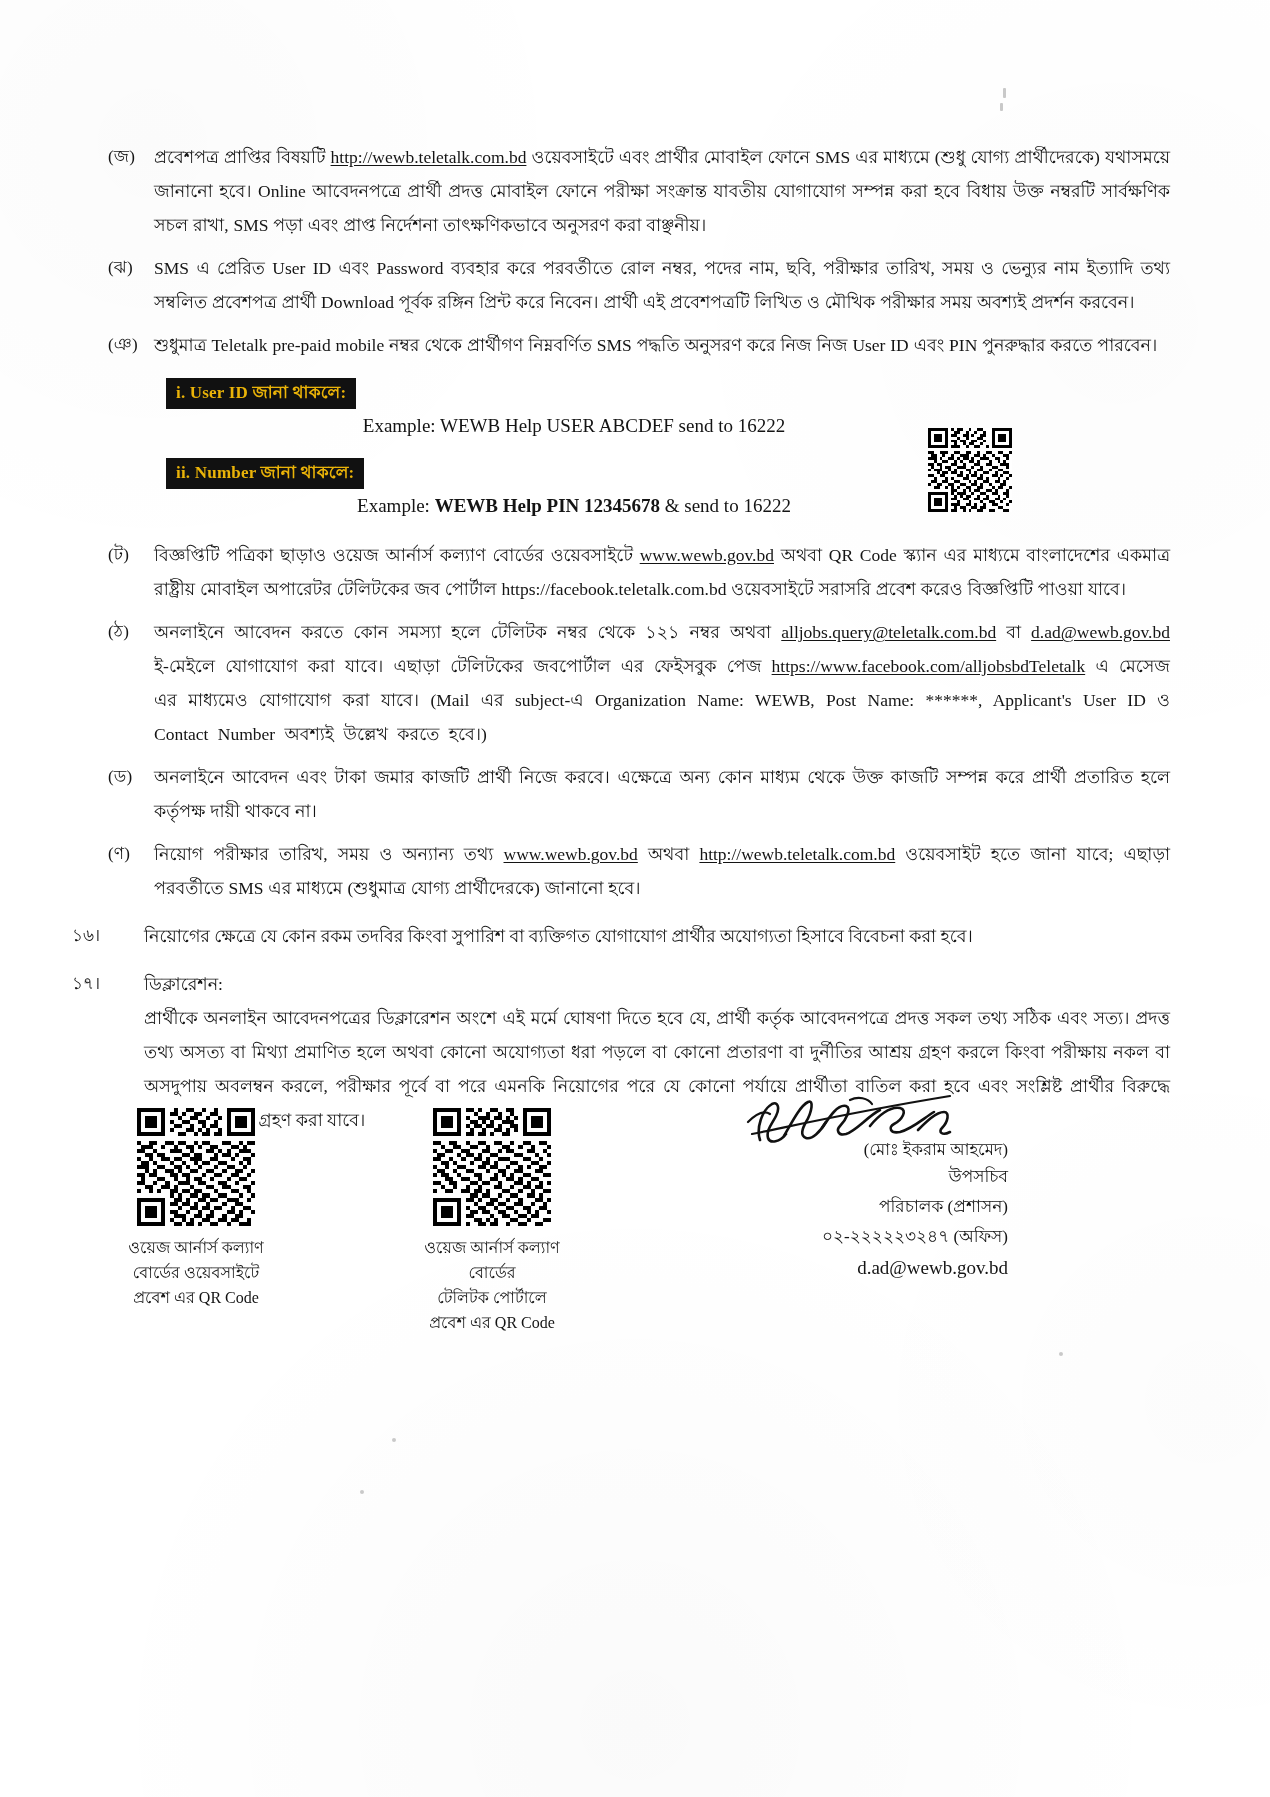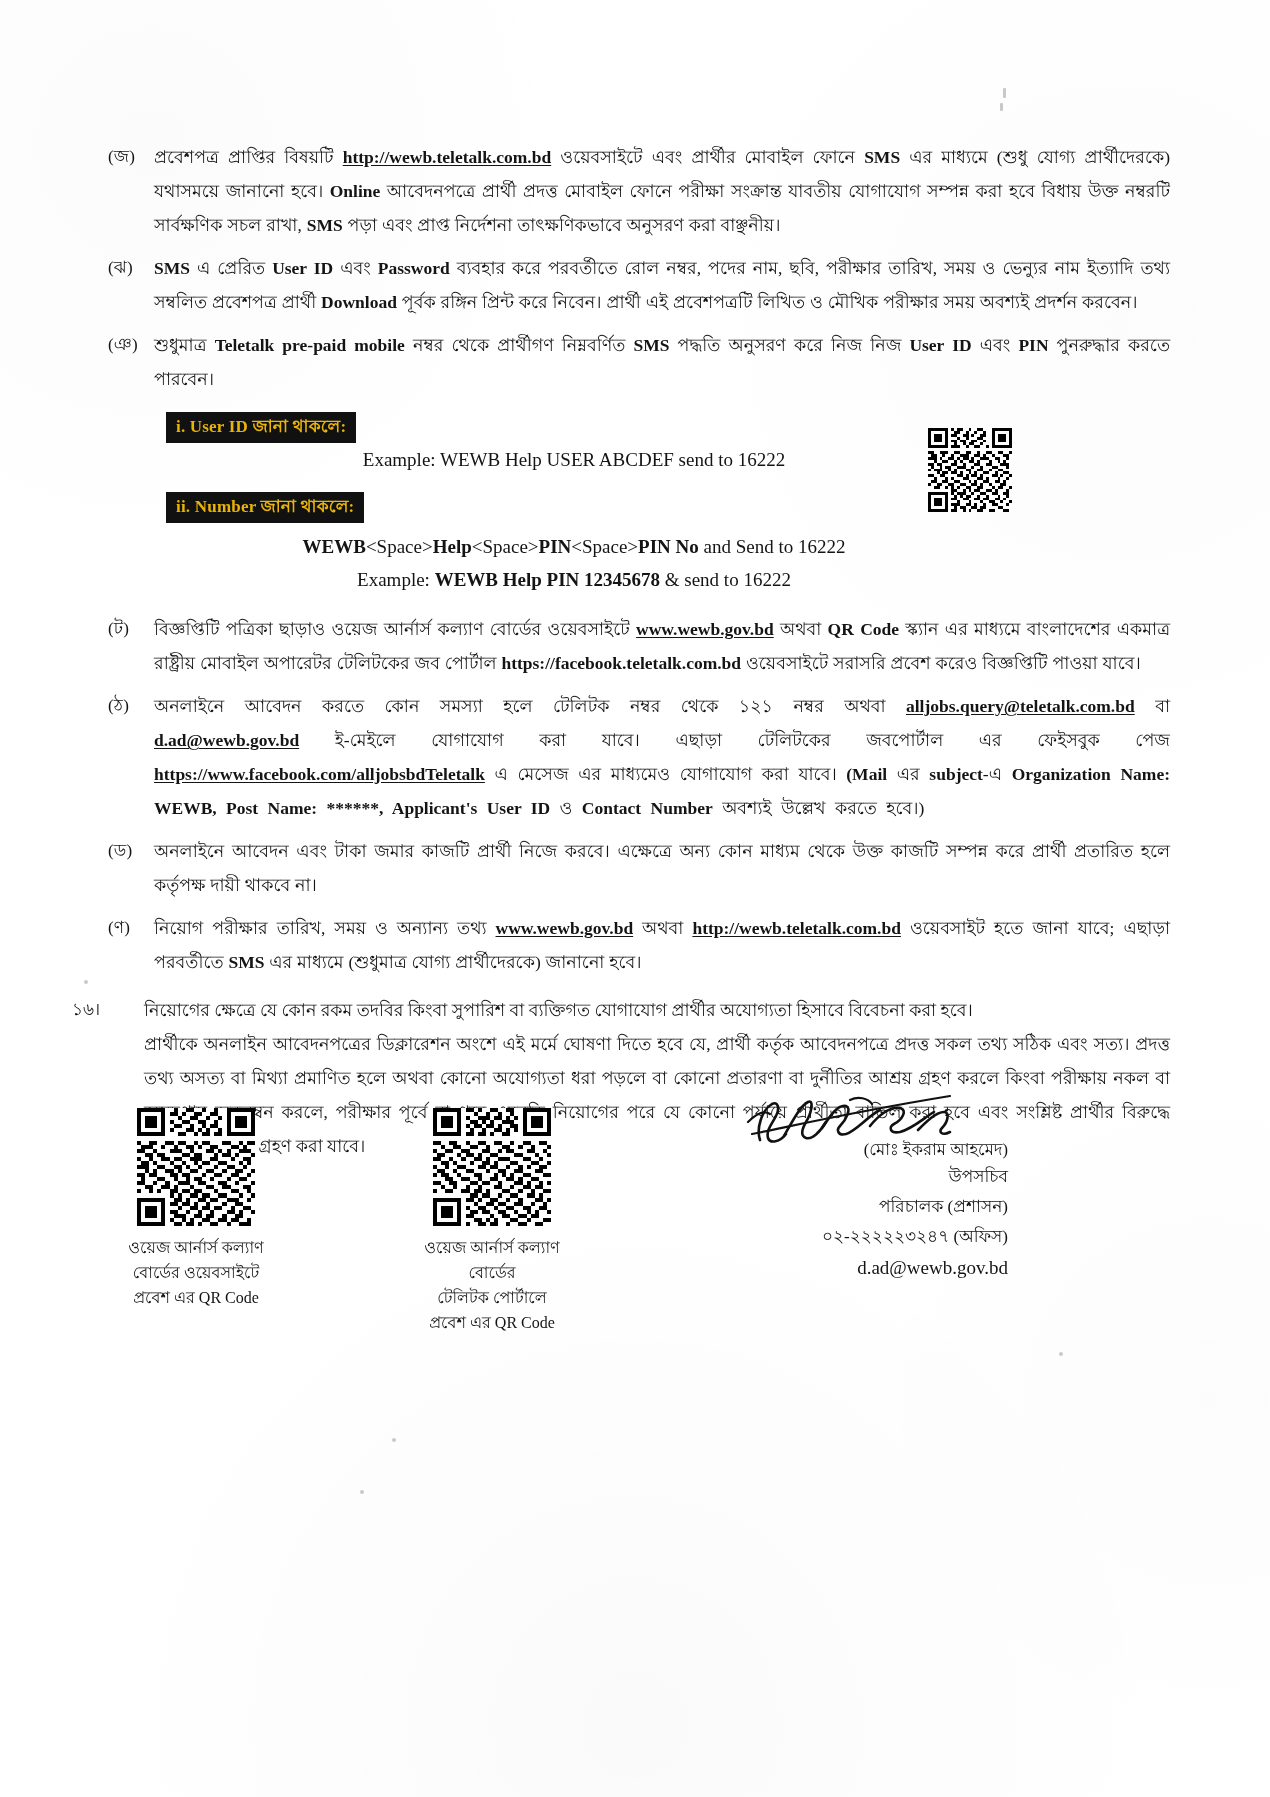--- a/index.html
+++ b/index.html
@@ -50,21 +50,21 @@
     flex: 1 1 auto;
     font-size: 17.5px;
     line-height: 34px;
     text-align: justify;
     text-justify: inter-word;
     word-spacing: 0.5px;
   }
   .body.loose { word-spacing: 5px; }
 
   
-  .en   { font-family: "Liberation Serif", "DejaVu Serif", serif; font-weight: bold; }
+  .en   { font-family: "Liberation Serif", "DejaVu Serif", serif; }
   .link { text-decoration: underline; text-underline-offset: 2px; }
   .b    { font-weight: bold; }
 
   
   .sms-block { margin: 16px 0 6px 0; }
   .sms-head {
     display: inline-block;
     background: #111111;
     color: #eab308;
     font-size: 17px;
@@ -196,21 +196,20 @@
       <div class="body">শুধুমাত্র <span class="en">Teletalk pre-paid mobile</span> নম্বর থেকে প্রার্থীগণ নিম্নবর্ণিত <span class="en">SMS</span> পদ্ধতি অনুসরণ করে নিজ নিজ <span class="en">User ID</span> এবং <span class="en">PIN</span> পুনরুদ্ধার করতে পারবেন।</div>
     </div>
 
     <div class="sms-block">
       <div class="sms-head">i. User ID জানা থাকলে:</div>
       <div class="sms-line">Example: WEWB Help USER ABCDEF  send to 16222</div>
     </div>
 
     <div class="sms-block">
       <div class="sms-head">ii. Number জানা থাকলে:</div>
-      <div class="sms-line l1"><span class="b">WEWB</span><span>&lt;Space&gt;</span><span class="b">Help</span><span>&lt;Space&gt;</span><span class="b">PIN</span><span>&lt;Space&gt;</span><span class="b">PIN No</span> and Send to 16222</div>
       <div class="sms-line">Example: <span class="b">WEWB Help PIN 12345678</span> &amp; send to 16222</div>
     </div>
 
     <div class="item bn-sub" style="margin-top:16px;">
       <div class="marker">(ট)</div>
       <div class="body">বিজ্ঞপ্তিটি পত্রিকা ছাড়াও ওয়েজ আর্নার্স কল্যাণ বোর্ডের ওয়েবসাইটে <span class="en link">www.wewb.gov.bd</span> অথবা <span class="en">QR Code</span> স্ক্যান এর মাধ্যমে বাংলাদেশের একমাত্র রাষ্ট্রীয় মোবাইল অপারেটর টেলিটকের জব পোর্টাল <span class="en">https://facebook.teletalk.com.bd</span> ওয়েবসাইটে সরাসরি প্রবেশ করেও বিজ্ঞপ্তিটি পাওয়া যাবে।</div>
     </div>
 
     <div class="item bn-sub">
       <div class="marker">(ঠ)</div>
@@ -225,20 +224,24 @@
     <div class="item bn-sub">
       <div class="marker">(ণ)</div>
       <div class="body">নিয়োগ পরীক্ষার তারিখ, সময় ও অন্যান্য তথ্য <span class="en link">www.wewb.gov.bd</span> অথবা <span class="en link">http://wewb.teletalk.com.bd</span> ওয়েবসাইট হতে জানা যাবে; এছাড়া পরবর্তীতে <span class="en">SMS</span> এর মাধ্যমে (শুধুমাত্র যোগ্য প্রার্থীদেরকে) জানানো হবে।</div>
     </div>
 
     <div class="numrow">
       <div class="num">১৬।</div>
       <div class="txt">নিয়োগের ক্ষেত্রে যে কোন রকম তদবির কিংবা সুপারিশ বা ব্যক্তিগত যোগাযোগ প্রার্থীর অযোগ্যতা হিসাবে বিবেচনা করা হবে।</div>
     </div>
 
+    <div class="numrow">
+      <div class="num">১৭।</div>
+      <div class="txt">ডিক্লারেশন:</div>
+    </div>
 
     <div class="decl-body">প্রার্থীকে অনলাইন আবেদনপত্রের ডিক্লারেশন অংশে এই মর্মে ঘোষণা দিতে হবে যে, প্রার্থী কর্তৃক আবেদনপত্রে প্রদত্ত সকল তথ্য সঠিক এবং সত্য। প্রদত্ত তথ্য অসত্য বা মিথ্যা প্রমাণিত হলে অথবা কোনো অযোগ্যতা ধরা পড়লে বা কোনো প্রতারণা বা দুর্নীতির আশ্রয় গ্রহণ করলে কিংবা পরীক্ষায় নকল বা অসদুপায় অবলম্বন করলে, পরীক্ষার পূর্বে বা পরে এমনকি নিয়োগের পরে যে কোনো পর্যায়ে প্রার্থীতা বাতিল করা হবে এবং সংশ্লিষ্ট প্রার্থীর বিরুদ্ধে আইনগত ব্যবস্থা গ্রহণ করা যাবে।</div>
 
 
   </div>
 
   <div class="qr-right-top">
     <svg viewBox="0 0 29 29" width="84" height="84" shape-rendering="crispEdges" aria-hidden="true">
       <rect width="29" height="29" fill="#ffffff"></rect>
       <g fill="#000000">

